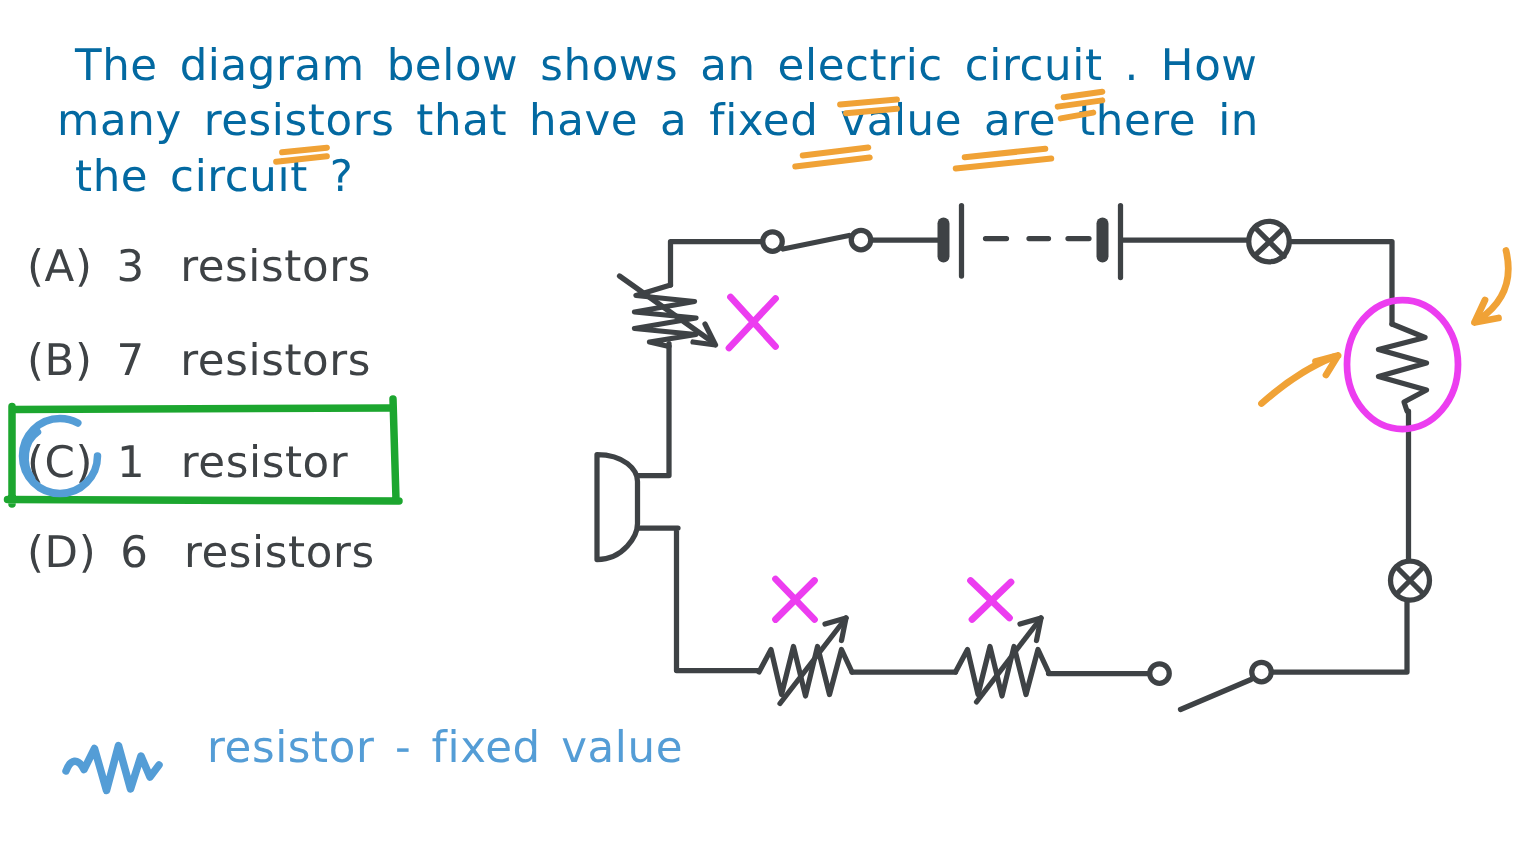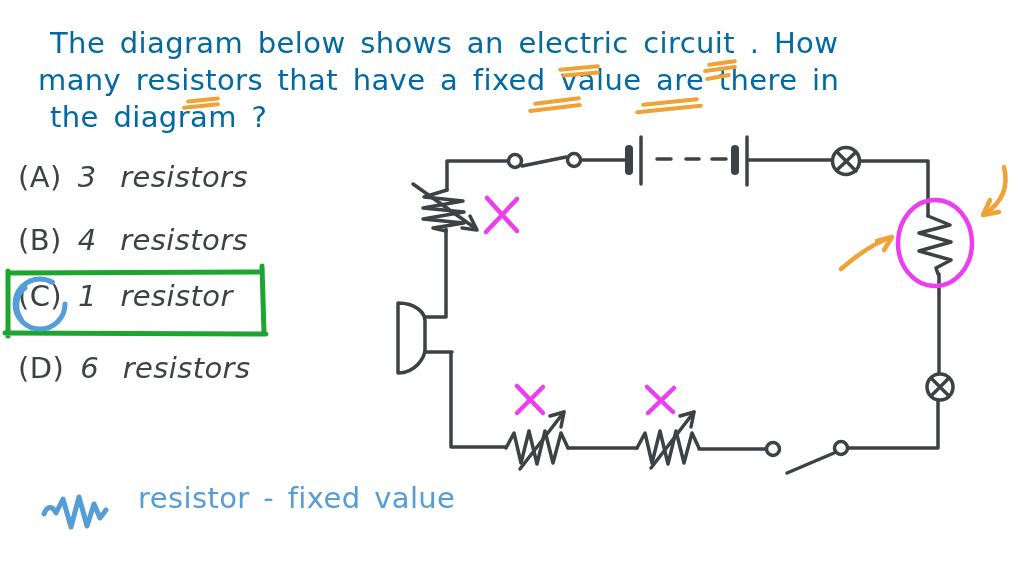--- a/index.html
+++ b/index.html
@@ -13,59 +13,59 @@
   .qline{
     font-size:29px;letter-spacing:.4px;word-spacing:5px;font-weight:500;
     color:#0369a1;
     margin-left:20px;
   }
   .opt-row{
     position:absolute;left:18px;font-size:29px;letter-spacing:.4px;
     color:#3e4245;
   }
   .opt-label{display:inline-block;margin-right:16px;}
-  .opt-text{display:inline-block;word-spacing:14px;font-style:italic;}
+  .opt-text{display:inline-block;word-spacing:14px;}
   .hl{
     position:absolute;height:4px;background:#f0a236;border-radius:2px;
   }
   .legend-text{
     font-size:29px;color:#549dd6;letter-spacing:.4px;word-spacing:4px;font-weight:500;
   }
   svg.overlay{position:absolute;left:0;top:0;}
 </style>
 </head>
 <body>
 
 <div>
   <div class="abs qline" style="left:30px;top:26px">The diagram below shows an electric circuit . How</div>
   <div class="abs qline" style="left:18px;top:63px">many resistors that have a fixed value are there in</div>
-  <div class="abs qline" style="left:30px;top:100px">the diagram ?</div>
+  <div class="abs qline" style="left:30px;top:100px">the circuit ?</div>
 </div>
 
 <div>
   <div class="hl" style="left:558px;top:66px;width:42px;transform:rotate(-5deg)"></div>
   <div class="hl" style="left:562px;top:72px;width:38px;transform:rotate(-5deg)"></div>
   <div class="hl" style="left:707px;top:61px;width:30px;transform:rotate(-8deg)"></div>
   <div class="hl" style="left:703px;top:67px;width:34px;transform:rotate(-8deg)"></div>
   <div class="hl" style="left:186px;top:98px;width:34px;transform:rotate(-6deg)"></div>
   <div class="hl" style="left:182px;top:104px;width:38px;transform:rotate(-6deg)"></div>
   <div class="hl" style="left:533px;top:99px;width:48px;transform:rotate(-7deg)"></div>
   <div class="hl" style="left:528px;top:106px;width:54px;transform:rotate(-7deg)"></div>
   <div class="hl" style="left:641px;top:100px;width:58px;transform:rotate(-6deg)"></div>
   <div class="hl" style="left:635px;top:107px;width:68px;transform:rotate(-6deg)"></div>
   <div class="hl" style="left:705px;top:75px;width:26px;transform:rotate(-10deg)"></div>
 </div>
 
 <div class="opt-row" style="top:160px">
   <span class="opt-label">(A)</span><span class="opt-text">3 resistors</span>
 </div>
 <div class="opt-row" style="top:223px">
-  <span class="opt-label">(B)</span><span class="opt-text">4 resistors</span>
+  <span class="opt-label">(B)</span><span class="opt-text">7 resistors</span>
 </div>
-<div class="opt-row" style="top:279px">
+<div class="opt-row" style="top:291px">
   <span class="opt-label">(C)</span><span class="opt-text">1 resistor</span>
 </div>
 <div class="opt-row" style="top:351px">
   <span class="opt-label">(D)</span><span class="opt-text">6 resistors</span>
 </div>
 
 <div class="abs legend-text" style="left:138px;top:481px">resistor - fixed value</div>
 
 <svg class="overlay" width="1024" height="576" viewBox="0 0 1024 576">
 

